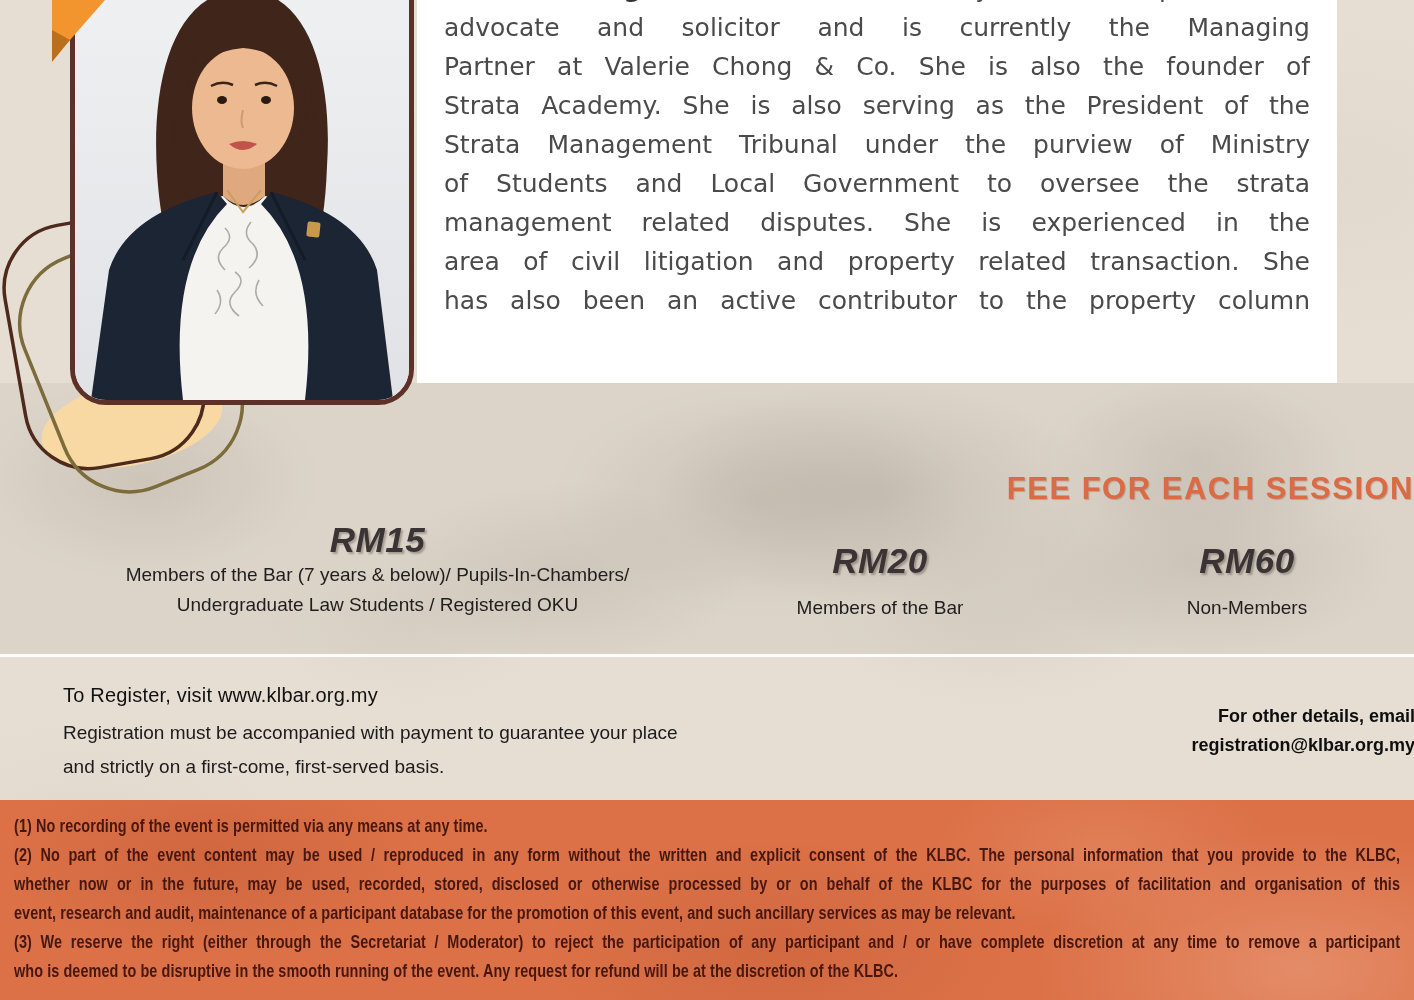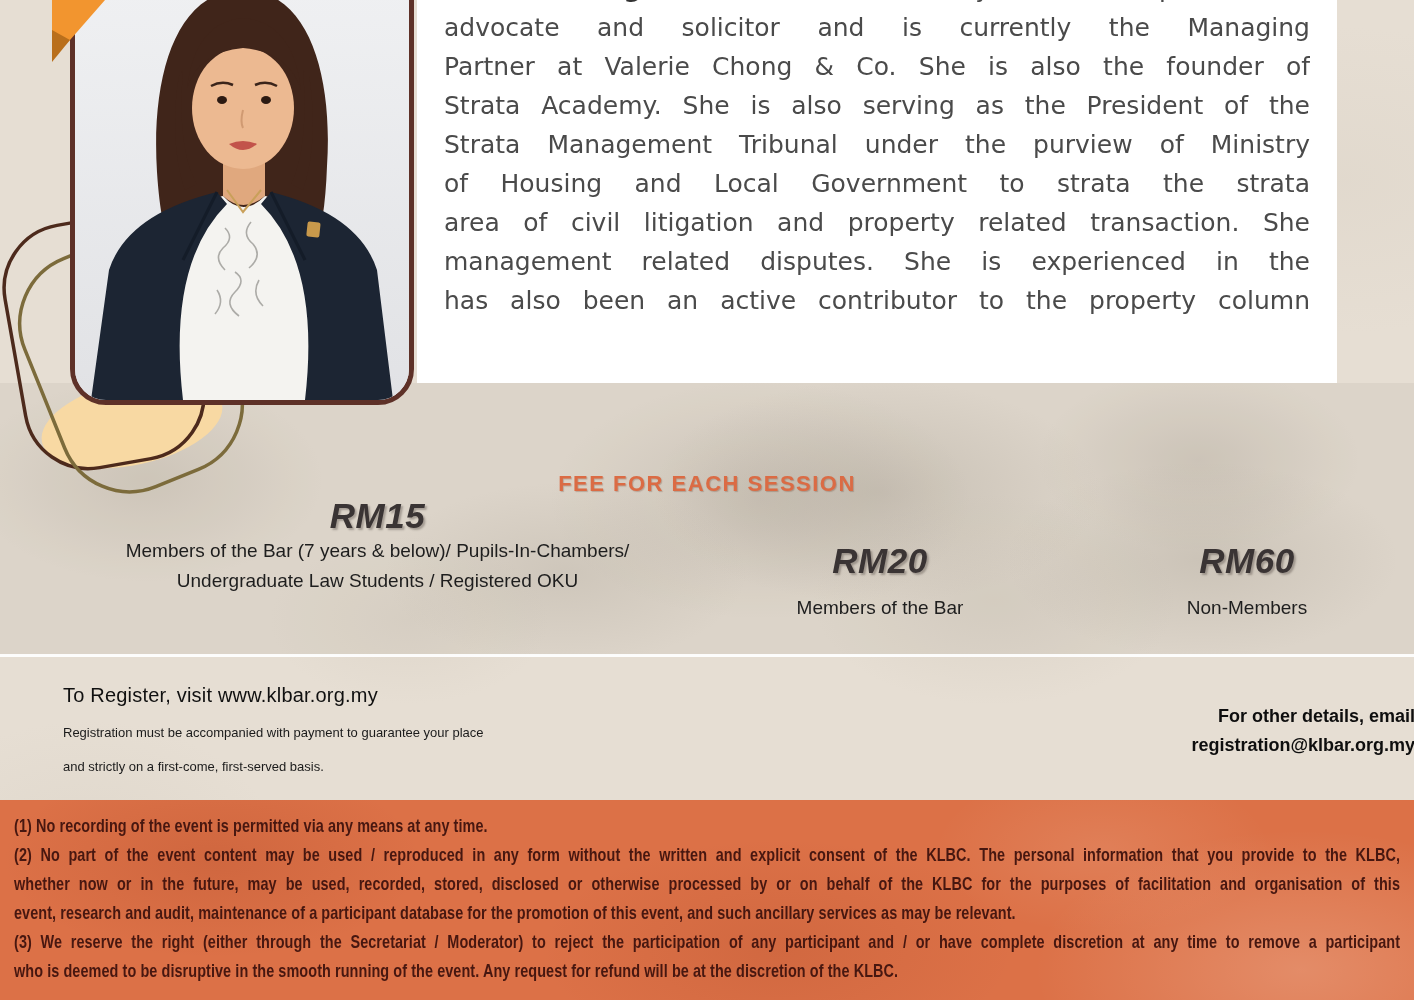--- a/index.html
+++ b/index.html
@@ -35,39 +35,39 @@
 
   
   .bio-card{position:absolute;left:417px;top:0;width:920px;height:383px;background:#FFFFFF;z-index:2;overflow:hidden;}
   .bio-text{position:absolute;left:27px;right:27px;top:-31px;font-family:"DejaVu Sans",sans-serif;
     font-size:25px;color:#4A4A4A;}
   .bio-line{height:39px;line-height:39px;overflow:hidden;text-align:justify;text-align-last:justify;}
   .bio-line.last{text-align-last:left;}
   .bio-line .b{font-weight:bold;color:#333333;}
 
   
-  .fee-heading{position:absolute;left:0;top:471px;width:1414px;text-align:center;z-index:2;
-    font-size:22px;font-weight:bold;letter-spacing:1.5px;color:#DB6B44;
+  .fee-heading{position:absolute;left:0;top:471px;width:1414px;text-align:right;z-index:2;
+    font-size:31px;font-weight:bold;letter-spacing:1.5px;color:#DB6B44;
     text-shadow:1px 1px 1px rgba(90,40,20,.25);}
   .tier{position:absolute;z-index:2;text-align:center;}
   .tier .price{font-size:35px;font-weight:bold;font-style:italic;color:#3A3434;
     text-shadow:2px 2px 2px rgba(40,30,25,.30);letter-spacing:.5px;}
   .tier .desc{font-size:19px;line-height:30px;color:#1E1E1E;}
-  .tier1{left:85px;top:496px;width:585px;}
+  .tier1{left:85px;top:520px;width:585px;}
   .tier2{left:690px;top:541px;width:380px;}
   .tier3{left:1060px;top:541px;width:374px;}
   .tier2 .desc,.tier3 .desc{margin-top:12px;}
 
   
   .divider{position:absolute;left:0;top:654px;width:1414px;height:3px;background:rgba(255,255,255,.92);z-index:2;}
 
   
   .reg-block{position:absolute;left:63px;top:684px;width:720px;z-index:2;color:#101010;}
   .reg-title{font-size:20px;font-weight:normal;letter-spacing:.2px;}
-  .reg-note{margin-top:9px;font-size:13px;line-height:34px;color:#1B1B1B;}
+  .reg-note{margin-top:9px;font-size:19px;line-height:34px;color:#1B1B1B;}
   .contact-block{position:absolute;right:47px;top:702px;width:430px;z-index:2;text-align:right;
     font-size:18px;font-weight:bold;line-height:29px;color:#0E0E0E;}
 
   
   .terms-banner{position:absolute;left:0;top:800px;width:1414px;height:200px;z-index:3;background:#DC7147;overflow:hidden;}
   .terms-banner .banner-texture{position:absolute;inset:0;pointer-events:none;
     background:
       radial-gradient(ellipse 300px 140px at 15% 30%, rgba(130,40,15,.14), transparent 70%),
       radial-gradient(ellipse 340px 160px at 55% 75%, rgba(130,40,15,.12), transparent 70%),
       radial-gradient(ellipse 380px 200px at 92% 85%, rgba(255,235,220,.22), transparent 70%),
@@ -146,23 +146,23 @@
 
   <div class="bio-card">
     <div class="bio-text">
       <div class="bio-line">
         <span class="b">Valerie Chong</span><span> was admitted to the Malaysian Bar and practises as an</span>
       </div>
       <div class="bio-line">advocate and solicitor and is currently the Managing</div>
       <div class="bio-line">Partner at Valerie Chong &amp; Co. She is also the founder of</div>
       <div class="bio-line">Strata Academy.  She is also serving as the President of the</div>
       <div class="bio-line">Strata Management Tribunal under the purview of Ministry</div>
-      <div class="bio-line">of Housing and Local Government to strata the strata</div>
+      <div class="bio-line">of Students and Local Government to oversee the strata</div>
+      <div class="bio-line">management related disputes. She is experienced in the</div>
       <div class="bio-line">area of civil litigation and property related transaction. She</div>
-      <div class="bio-line">management related disputes. She is experienced in the</div>
       <div class="bio-line">has also been an active contributor to the property column</div>
     </div>
   </div>
 
   <div class="fee-heading">FEE FOR EACH SESSION</div>
 
   <div class="tier tier1">
     <div class="price">RM15</div>
     <div class="desc">
       <div>Members of the Bar (7 years &amp; below)/ Pupils-In-Chambers/</div>

